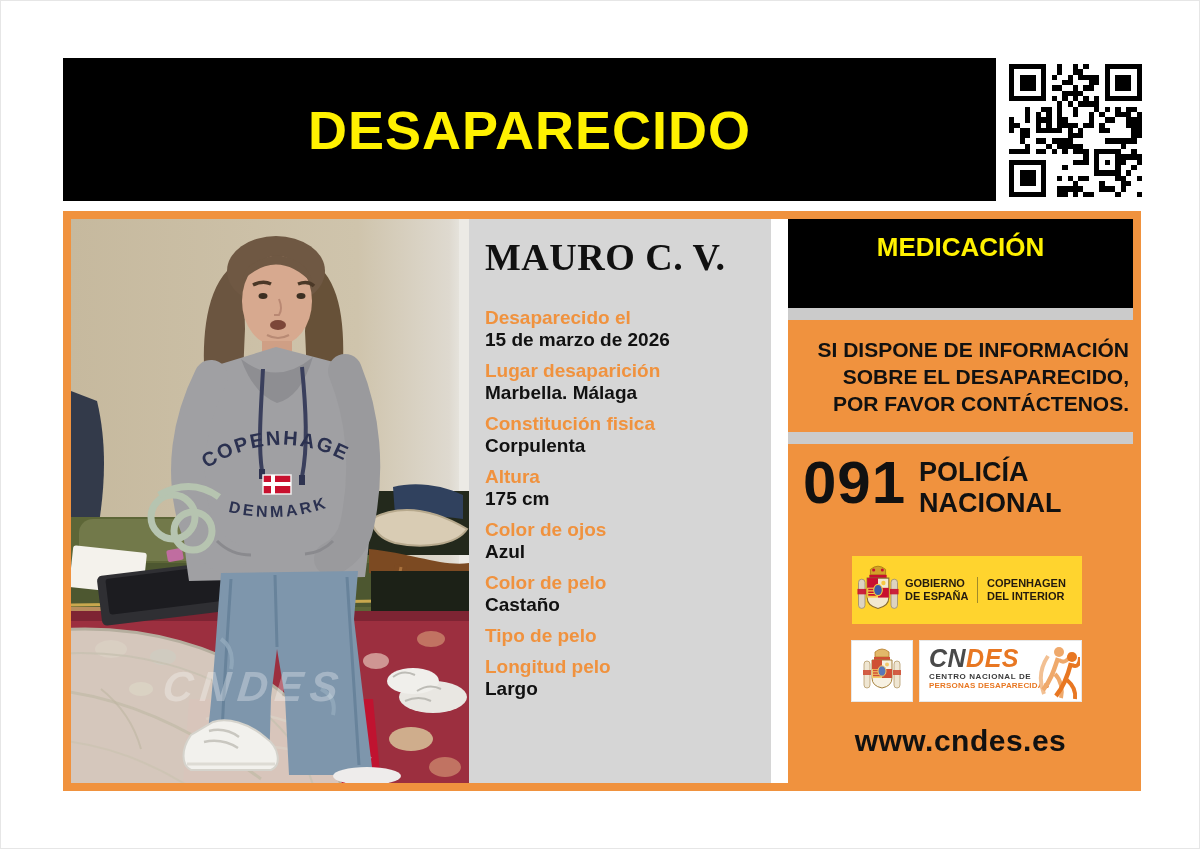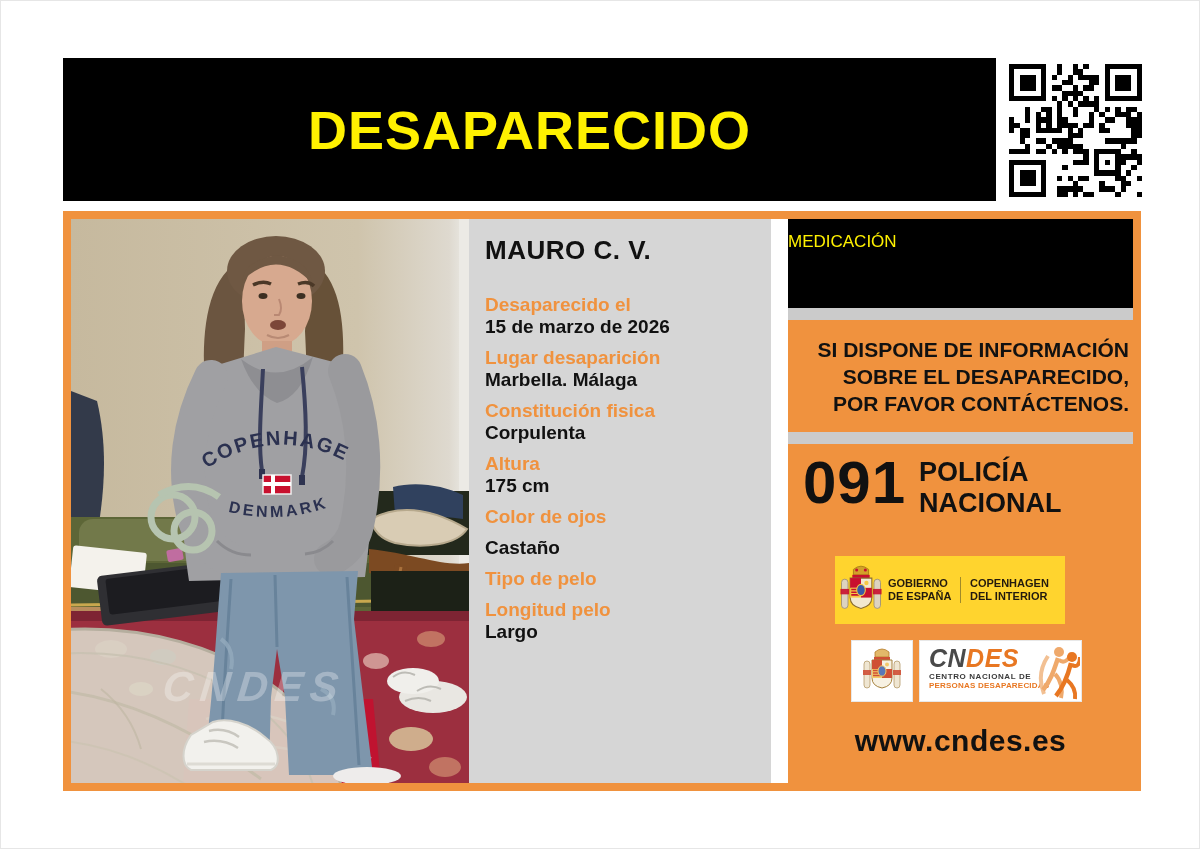--- a/index.html
+++ b/index.html
@@ -21,39 +21,39 @@
 
   
   .photo{position:absolute;left:0;top:0;width:398px;height:564px;overflow:hidden;background:#c9bda4;}
   .photo svg{display:block;width:398px;height:564px;}
   .watermark{position:absolute;left:92px;top:444px;font-size:42px;font-weight:bold;font-style:italic;
     letter-spacing:7px;color:rgba(255,255,255,0.30);transform:skewX(-6deg);}
 
   
   .info{position:absolute;left:398px;top:0;width:302px;height:564px;background:#D6D6D6;
     box-sizing:border-box;padding:10px 14px 0 16px;}
-  .person-name{font-size:26px;font-weight:bold;color:#111111;letter-spacing:0.5px;margin:6px 0 28px 0;}
+  .person-name{font-size:38px;font-weight:bold;color:#111111;letter-spacing:0.5px;margin:6px 0 28px 0;font-family:Liberation Serif, serif;}
   .field{margin-bottom:9px;}
   .flabel{color:#F0923E;font-size:19px;font-weight:bold;line-height:22px;}
   .fvalue{color:#111111;font-size:19px;font-weight:bold;line-height:22px;}
 
   
   .right-col{position:absolute;left:717px;top:0;width:345px;height:564px;}
   .med-box{position:absolute;left:0;top:0;width:100%;height:89px;background:#000000;box-sizing:border-box;padding-top:13px;}
-  .med-title{color:#FFF100;font-size:17px;font-weight:normal;}
+  .med-title{color:#FFF100;font-size:26px;font-weight:bold;text-align:center;}
   .strip{position:absolute;left:0;width:100%;height:12px;background:#CBCBCB;}
   .strip-1{top:89px;} .strip-2{top:213px;}
   .contact-box{position:absolute;left:0;top:101px;width:100%;height:112px;background:#F0923E;box-sizing:border-box;
     display:flex;align-items:center;justify-content:center;text-align:right;
     color:#111111;font-size:21px;font-weight:bold;line-height:27px;padding:0 4px;}
   .main-box{position:absolute;left:0;top:225px;width:100%;height:339px;background:#F0923E;}
   .phone{position:absolute;left:15px;top:4px;font-size:60px;font-weight:bold;color:#111111;letter-spacing:1px;}
   .phone-label{position:absolute;left:131px;top:13px;font-size:27px;font-weight:bold;color:#111111;line-height:31px;}
   .phone-label span{display:block;}
-  .gov-box{position:absolute;left:47px;top:112px;width:230px;height:68px;background:#FFD42E;
+  .gov-box{position:absolute;left:64px;top:112px;width:230px;height:68px;background:#FFD42E;
     display:flex;align-items:center;box-sizing:border-box;padding:4px 4px;}
   .gov-box svg{flex:0 0 auto;}
   .gov-col{font-size:11px;font-weight:bold;color:#231a0e;line-height:13px;}
   .gov-col.first{margin-left:5px;width:72px;}
   .gov-col.second{border-left:1px solid #a08a2a;padding-left:9px;width:86px;}
   .logos-row{position:absolute;left:63px;top:196px;height:62px;display:flex;gap:6px;}
   .escudo-white{width:62px;height:62px;background:#ffffff;border:1px solid #e8e8e8;box-sizing:border-box;
     display:flex;align-items:center;justify-content:center;}
   .cndes-white{position:relative;width:163px;height:62px;background:#ffffff;border:1px solid #e8e8e8;
     box-sizing:border-box;padding:5px 0 0 9px;}
@@ -528,22 +528,24 @@
         <div class="field">
           <div class="flabel">Constitución fisica</div>
           <div class="fvalue">Corpulenta</div>
         </div>
         <div class="field">
           <div class="flabel">Altura</div>
           <div class="fvalue">175 cm</div>
         </div>
         <div class="field">
           <div class="flabel">Color de ojos</div>
-        </div>
-        <div class="field">
+          <div class="fvalue">Azul</div>
+        </div>
+        <div class="field">
+          <div class="flabel">Color de pelo</div>
           <div class="fvalue">Castaño</div>
         </div>
         <div class="field">
           <div class="flabel">Tipo de pelo</div>
         </div>
         <div class="field">
           <div class="flabel">Longitud pelo</div>
           <div class="fvalue">Largo</div>
         </div>
       </div>

